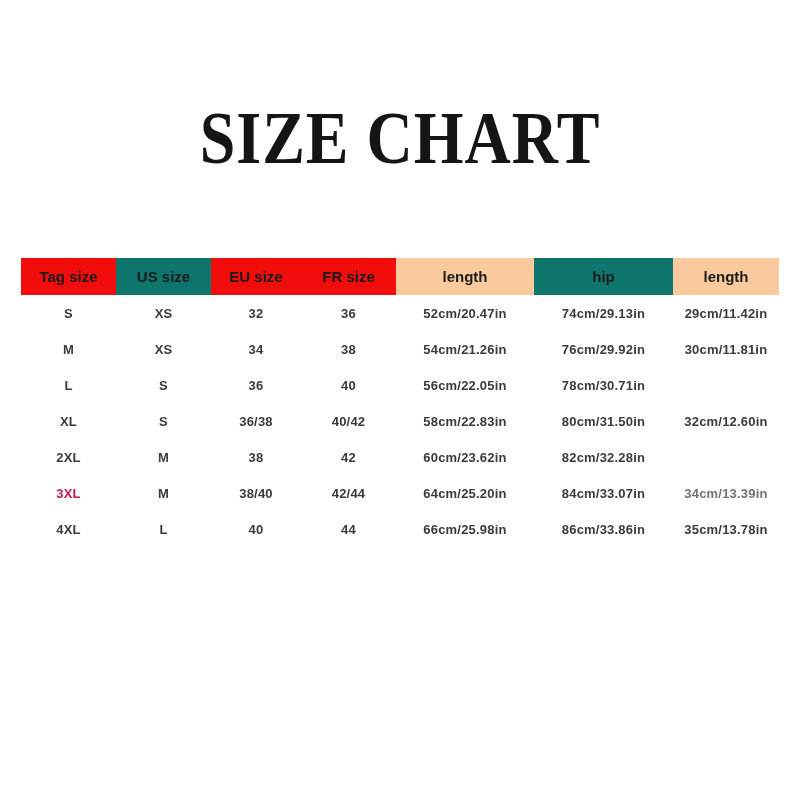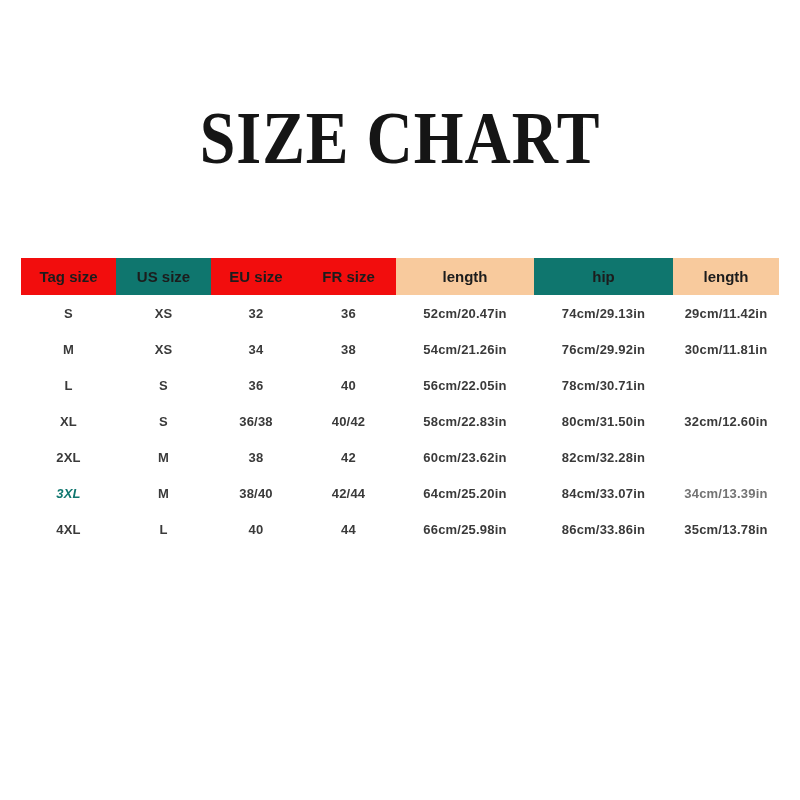--- a/index.html
+++ b/index.html
@@ -114,21 +114,21 @@
         </div>
         <div class="grid-row">
           <div class="bcell" style="color: rgb(58, 58, 58);">2XL</div>
           <div class="bcell" style="color: rgb(58, 58, 58);">M</div>
           <div class="bcell" style="color: rgb(58, 58, 58);">38</div>
           <div class="bcell" style="color: rgb(58, 58, 58);">42</div>
           <div class="bcell" style="color: rgb(58, 58, 58);">60cm/23.62in</div>
           <div class="bcell" style="color: rgb(58, 58, 58);">82cm/32.28in</div>
         </div>
         <div class="grid-row">
-          <div class="bcell" style="color: #0f766e; font-style: italic;">3XL</div>
+          <div class="bcell" style="color: #be185d;">3XL</div>
           <div class="bcell" style="color: rgb(58, 58, 58);">M</div>
           <div class="bcell" style="color: rgb(58, 58, 58);">38/40</div>
           <div class="bcell" style="color: rgb(58, 58, 58);">42/44</div>
           <div class="bcell" style="color: rgb(58, 58, 58);">64cm/25.20in</div>
           <div class="bcell" style="color: rgb(58, 58, 58);">84cm/33.07in</div>
           <div class="bcell" style="color: #737373;">34cm/13.39in</div>
         </div>
         <div class="grid-row">
           <div class="bcell" style="color: rgb(58, 58, 58); text-align: center;">4XL</div>
           <div class="bcell" style="color: rgb(58, 58, 58);">L</div>

